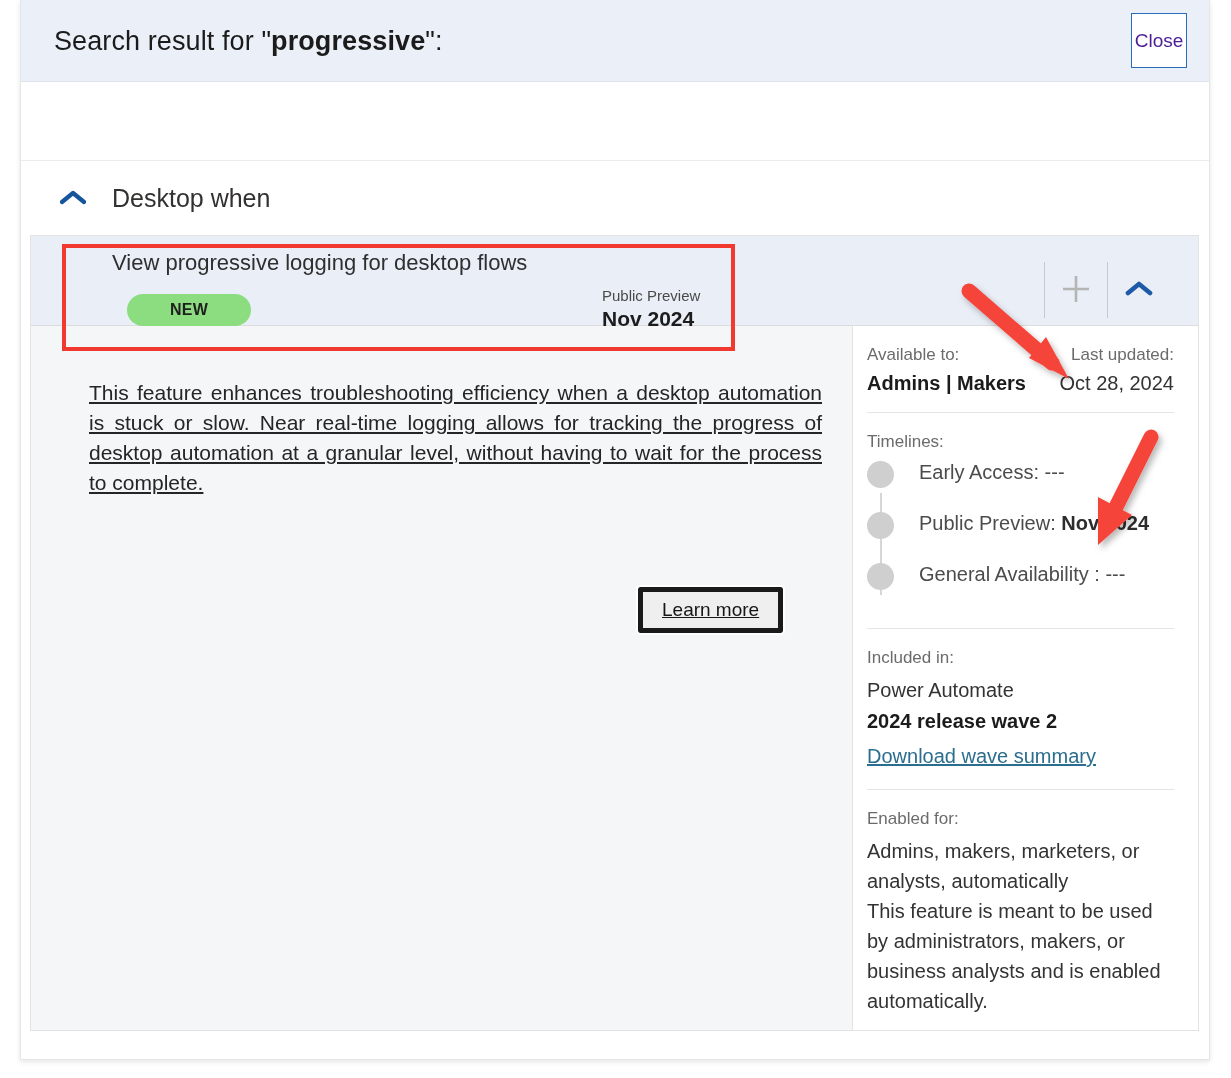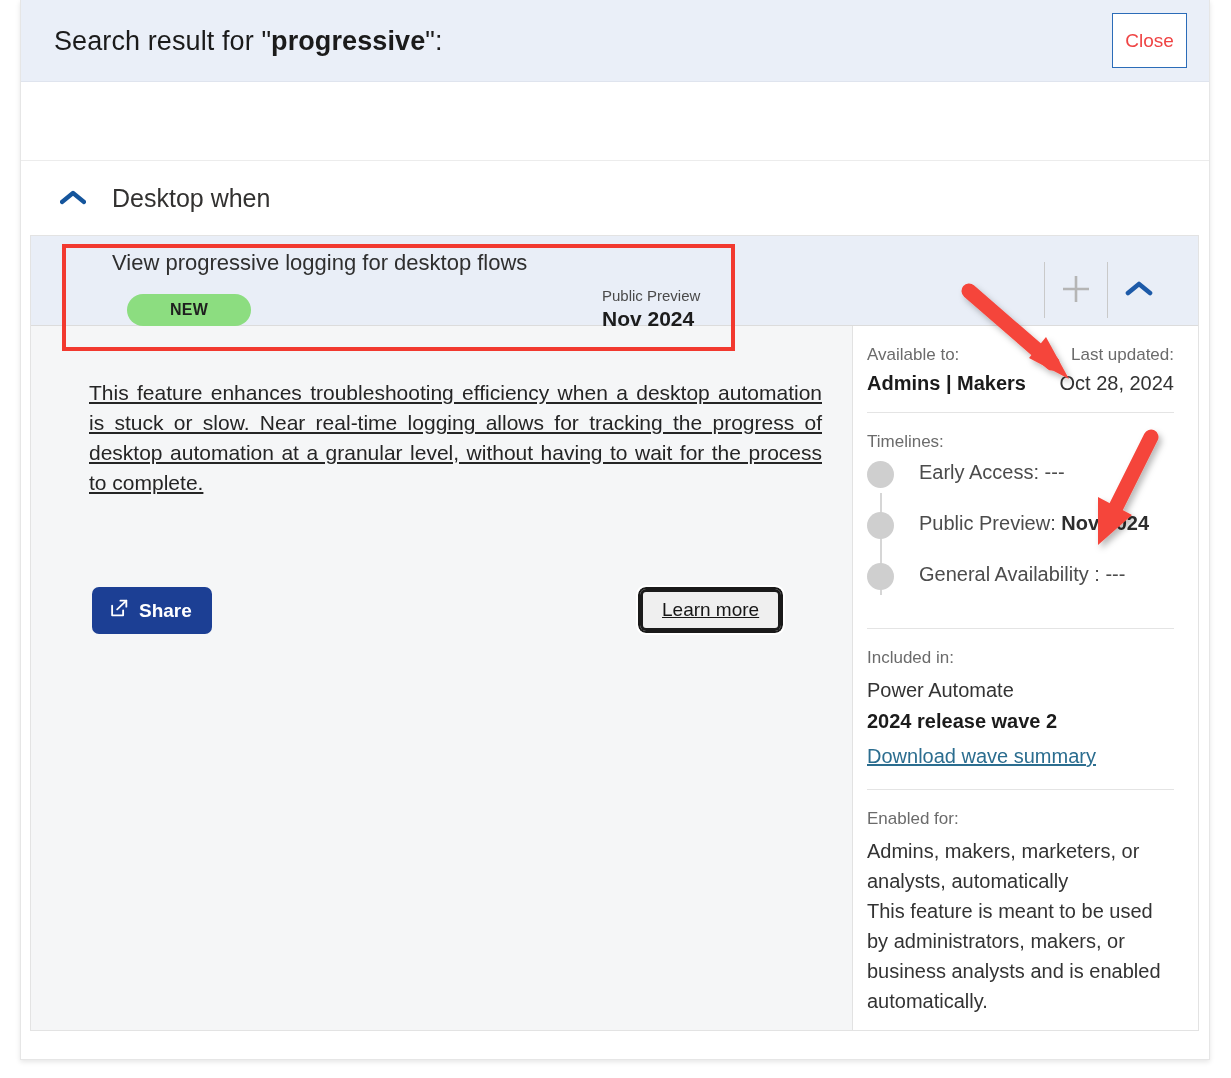--- a/index.html
+++ b/index.html
@@ -50,24 +50,24 @@
     font-size: 27px;
     color: #1b1b1b;
     font-weight: 400;
     letter-spacing: .1px;
     white-space: nowrap;
   }
   .modal-title b { font-weight: 700; }
   .close-btn {
     position: absolute;
     right: 22px; top: 13px;
-    width: 75px; height: 55px;
+    width: 56px; height: 55px;
     background: #ffffff;
     border: 1px solid #2b6cb8;
-    color: #ef4444;
+    color: #4c1d95;
     font-size: 19px;
     font-family: "Liberation Sans", sans-serif;
     cursor: pointer;
     display: flex; align-items: center; justify-content: center;
     padding: 16px;
   }
 
   
   .white-band {
     height: 79px;
@@ -229,21 +229,21 @@
     padding: 0 22px;
     background: #efefef;
     border: 2px solid #1a1a1a;
     outline: 2px solid #ffffff;
     box-shadow: 0 0 0 3px #1a1a1a inset;
     color: #161616;
     font-size: 19px;
     display: flex; align-items: center; justify-content: center;
     cursor: pointer;
     font-family: "Liberation Sans", sans-serif;
-    border-radius: 8px;
+    border-radius: 2px;
   }
   .learn-btn span { text-decoration: underline; }
 
   
   .body-side {
     flex: 1;
     background: #ffffff;
     padding: 0 24px 0 14px;
     position: relative;
   }
@@ -386,30 +386,20 @@
           </button>
         </div>
       </div>
 
       <div class="card-body">
 
         <div class="body-main">
           <p class="desc">This feature enhances troubleshooting efficiency when a desktop automation is stuck or slow. Near real-time logging allows for tracking the progress of desktop automation at a granular level, without having to wait for the process to complete.</p>
 
           <div class="btn-row">
-            <button class="share-btn">
-              <span>
-                <svg width="22" height="22" viewBox="0 0 24 24">
-                  <path d="M4.5 9.5 V20 H16.5 V14.5" fill="none" stroke="#ffffff" stroke-width="2" stroke-linecap="round" stroke-linejoin="round"></path>
-                  <path d="M10 13.5 L20 4" fill="none" stroke="#ffffff" stroke-width="2" stroke-linecap="round"></path>
-                  <path d="M13.5 4 H20 V10.5" fill="none" stroke="#ffffff" stroke-width="2" stroke-linecap="round" stroke-linejoin="round"></path>
-                </svg>
-              </span>
-              <span>Share</span>
-            </button>
 
             <button class="learn-btn">
               <span>Learn more</span>
             </button>
           </div>
         </div>
 
         <div class="body-side">
 
           <div class="side-sec">

